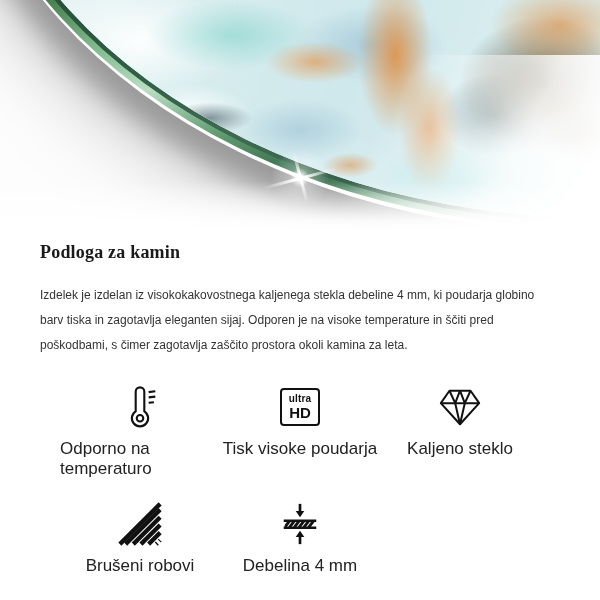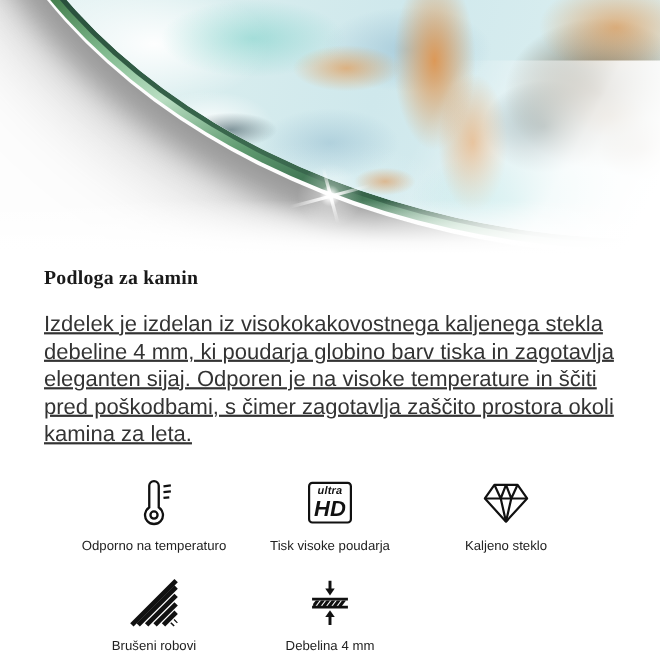--- a/index.html
+++ b/index.html
@@ -68,37 +68,37 @@
   .sparkle::after  { left:36.5px; top:12px; width:3px; height:52px;
     background:linear-gradient(180deg, transparent, #fff 45%, #fff 55%, transparent); }
 
   
   .content { padding:5px 40px 0; }
   .page-title {
     margin:0; font-family:"Liberation Serif", serif; font-weight:700;
     font-size:18px; line-height:34px; color:#1a1a1a; letter-spacing:.2px;
   }
   .description {
-    margin:14px 0 0; font-size:20px; line-height:25px; color:#333333; max-width:524px;text-decoration:underline;
+    margin:14px 0 0; font-size:12px; line-height:25px; color:#333333; max-width:524px;
   }
 
   
   .features { display:grid; grid-template-columns:repeat(3,1fr); row-gap:20px; margin:24px 20px 0; }
   .feature { display:flex; flex-direction:column; align-items:center; }
   .icon-box { height:50px; display:flex; align-items:center; justify-content:center; }
-  .feature-label { margin-top:7px; font-size:12px; color:#222222; }
+  .feature-label { margin-top:7px; font-size:17px; color:#222222; }
   .icon-svg { display:block; }
 
   .uhd-box {
     width:40px; height:38px; border:2.5px solid #111; border-radius:4px;
     display:flex; flex-direction:column; align-items:center; justify-content:center;
-    color:#111; line-height:1;font-style:italic;
+    color:#111; line-height:1;
   }
   .uhd-top { font-size:10px; font-weight:700; letter-spacing:.2px; }
-  .uhd-bottom { font-size:20px; font-weight:800; margin-top:1px; }
+  .uhd-bottom { font-size:15px; font-weight:800; margin-top:1px; }
 </style>
 </head>
 <body>
 
 <div>
 
   <div class="hero">
     <div class="glass-shadow"></div>
     <div class="glass-rim"></div>
     <div class="glass-rim-dark"></div>

